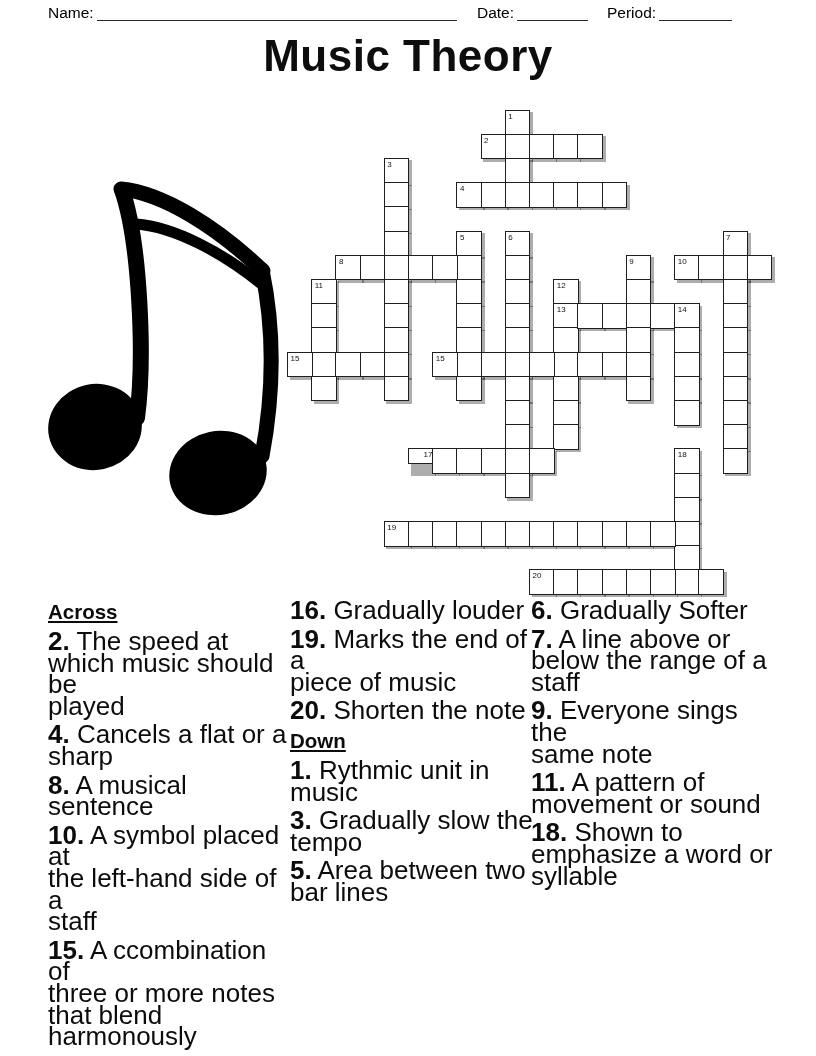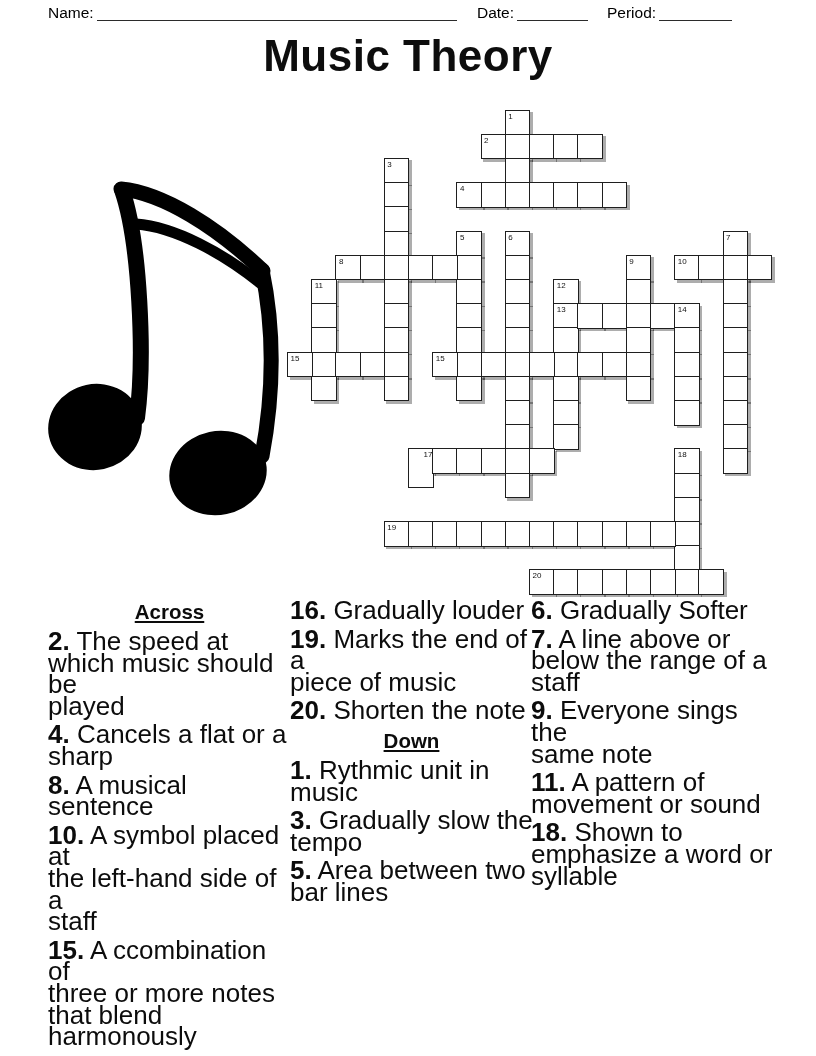--- a/index.html
+++ b/index.html
@@ -38,21 +38,21 @@
     display:block;font-size:8px;line-height:8px;padding:2px 0 0 2.5px;color:#111;
     font-family:"Liberation Sans",sans-serif;
   }
 
   
   .clue-col{position:absolute;top:600px;width:243px;color:#0c0c0c;}
   #cluecol0{left:48px;}
   #cluecol1{left:290px;}
   #cluecol2{left:531px;}
   .clue-heading{
-    font-size:20.5px;font-weight:bold;text-decoration:underline;margin:0 0 7px 0;text-align:center;
+    font-size:20.5px;font-weight:bold;text-decoration:underline;margin:0 0 7px 0;
   }
   .clue{margin:0 0 7px 0;font-size:26px;line-height:21.6px;}
   .clue .num{font-weight:bold;}
   .clue .txt{white-space:pre-line;}
 </style>
 </head>
 <body>
 
 <div class="page">
 
@@ -326,21 +326,21 @@
       </div>
       <div class="cell" style="left: 335.4px; top: 351.5px; width: 25.7px; height: 25.7px;"></div>
       <div class="cell" style="left: 359.6px; top: 351.5px; width: 25.7px; height: 25.7px;"></div>
       <div class="cell" style="left: 432.2px; top: 351.5px; width: 25.7px; height: 25.7px;">
         <span class="cn">15</span>
       </div>
       <div class="cell" style="left: 480.6px; top: 351.5px; width: 25.7px; height: 25.7px;"></div>
       <div class="cell" style="left: 529px; top: 351.5px; width: 25.7px; height: 25.7px;"></div>
       <div class="cell" style="left: 577.4px; top: 351.5px; width: 25.7px; height: 25.7px;"></div>
       <div class="cell" style="left: 601.6px; top: 351.5px; width: 25.7px; height: 25.7px;"></div>
-      <div class="cell" style="left: 408px; top: 448.3px; width: 25.7px; height: 40px; padding-left: 12px;">
+      <div class="cell" style="left: 408px; top: 448.3px; width: 25.7px; height: 16px; padding-left: 12px;">
         <span class="cn">17</span>
       </div>
       <div class="cell" style="left: 432.2px; top: 448.3px; width: 25.7px; height: 25.7px;"></div>
       <div class="cell" style="left: 456.4px; top: 448.3px; width: 25.7px; height: 25.7px;"></div>
       <div class="cell" style="left: 480.6px; top: 448.3px; width: 25.7px; height: 25.7px;"></div>
       <div class="cell" style="left: 529px; top: 448.3px; width: 25.7px; height: 25.7px;"></div>
       <div class="cell" style="left: 674.2px; top: 448.3px; width: 25.7px; height: 25.7px;">
         <span class="cn">18</span>
       </div>
       <div class="cell" style="left: 674.2px; top: 472.5px; width: 25.7px; height: 25.7px;"></div>

